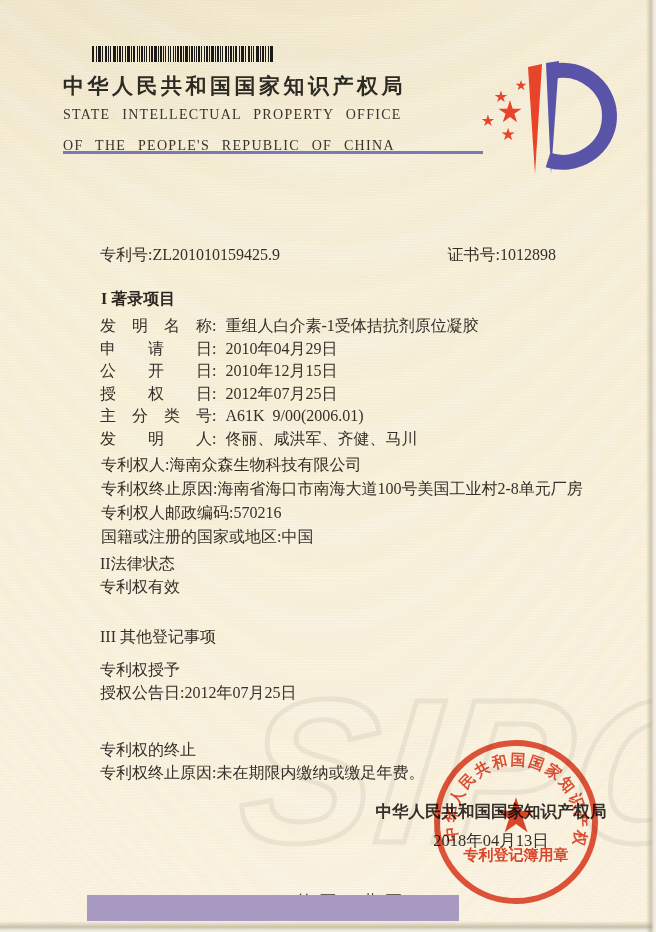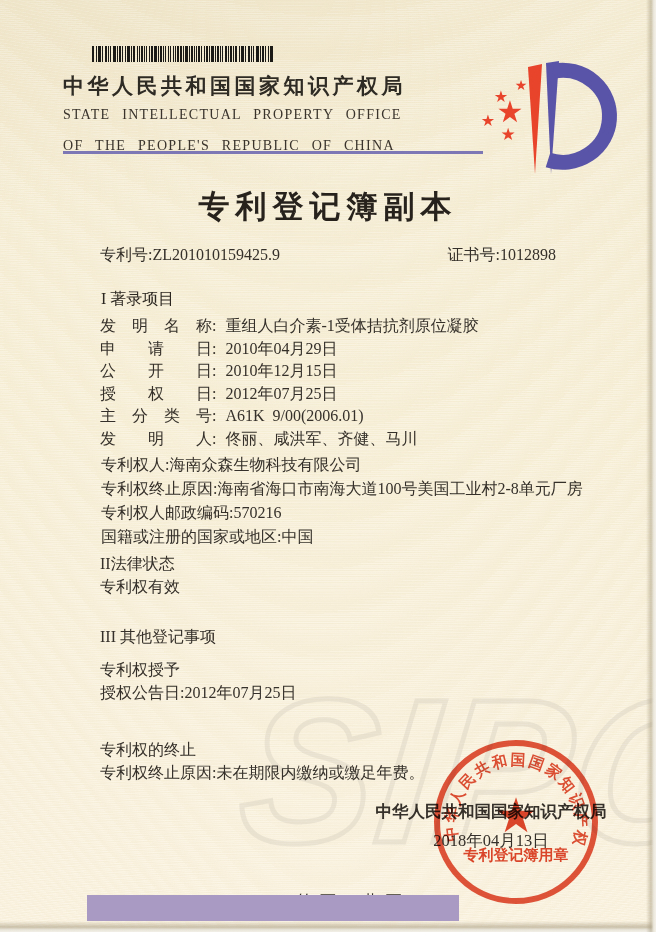--- a/index.html
+++ b/index.html
@@ -27,21 +27,21 @@
   .office-en{font-size:14px;font-weight:normal;letter-spacing:1.3px;word-spacing:7px;margin-top:7px;color:#39332c;}
   .office-en + .office-en{margin-top:15px;}
   .rule{position:absolute;left:63px;top:151px;width:420px;height:3px;background:#7d77b5;}
   
   .logo{position:absolute;left:452px;top:54px;width:182px;height:138px;}
   
   .title{position:absolute;left:0;right:0;top:186px;text-align:center;font-size:31px;font-weight:bold;letter-spacing:6px;color:#27221c;}
   
   .numbers{position:absolute;left:100px;right:100px;top:245px;display:flex;justify-content:space-between;font-size:16px;}
   
-  .sec-heading{position:absolute;left:101px;font-size:16px;font-weight:normal;color:#2c2721;}
+  .sec-heading{position:absolute;left:101px;font-size:16px;font-weight:bold;color:#2c2721;}
   .rows{position:absolute;left:100px;top:315px;font-size:16px;}
   .row{line-height:22.6px;white-space:pre;}
   .row .lbl{display:inline-block;}
   .row .val{margin-left:9px;white-space:pre;}
   .holder{position:absolute;left:100px;top:452px;font-size:16px;}
   .holder p{margin:1px;line-height:23px;}
   .plain{position:absolute;left:100px;font-size:16px;line-height:22px;}
   .bold{font-weight:normal;}
   
   .signoff{position:absolute;left:330px;width:322px;top:801px;text-align:center;font-size:16.5px;}
@@ -87,21 +87,20 @@
       </g>
       <g fill="#e8432b" font-family="'DejaVu Sans',sans-serif" text-anchor="middle">
         <text x="69" y="36" font-size="14">★</text>
         <text x="49" y="48" font-size="16">★</text>
         <text x="58" y="68" font-size="30">★</text>
         <text x="36" y="72" font-size="16">★</text>
         <text x="56" y="86" font-size="17">★</text>
       </g>
     </svg>
 
-    <div class="title">专利登记簿副本</div>
 
     <div class="numbers">
       <span>专利号:ZL201010159425.9</span>
       <span>证书号:1012898</span>
     </div>
 
     <div class="sec-heading" style="top:289px">I 著录项目</div>
     <div class="rows">
       <div class="row"><span class="lbl">发　明　名　称:</span><span class="val">重组人白介素-1受体拮抗剂原位凝胶</span></div>
       <div class="row"><span class="lbl">申　　请　　日:</span><span class="val">2010年04月29日</span></div>

